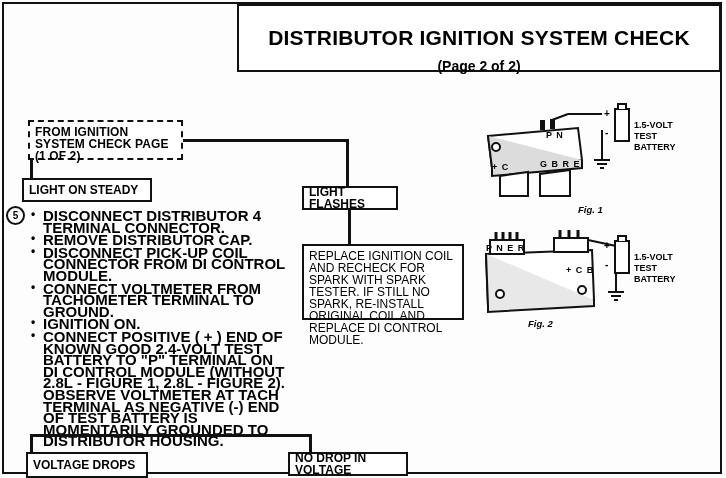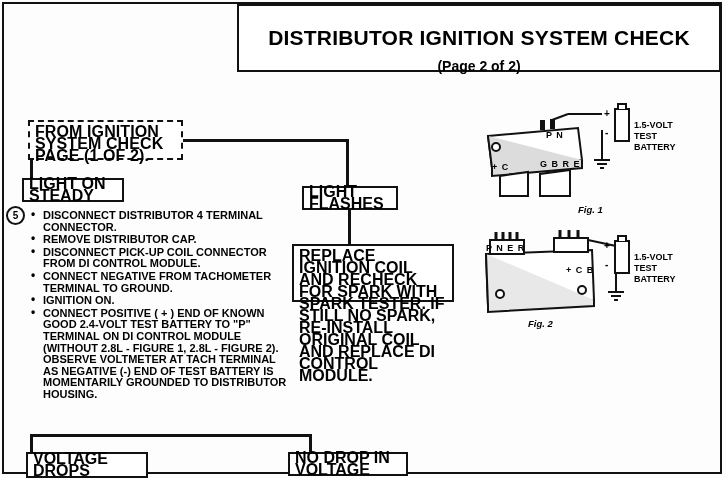--- a/index.html
+++ b/index.html
@@ -48,60 +48,60 @@
     font-size: 14px;
     font-weight: bold;
     margin-top: 8px;
   }
   
   .box {
     position: absolute;
     box-sizing: border-box;
     border: 2px solid #111;
     background: #fff;
-    font-size: 16px;
+    font-size: 12px;
     font-weight: bold;
     line-height: 12px;
     padding: 4px 5px;
   }
   .box.dashed {
     border-style: dashed;
     border-width: 2px;
   }
   .box.center {
     display: flex;
     align-items: center;
   }
   .box-from {
     left: 28px; top: 120px; width: 155px; height: 40px;
   }
   .box-from div { letter-spacing: 0.1px; }
   .box-steady {
-    left: 22px; top: 178px; width: 102px; height: 24px;
+    left: 22px; top: 178px; width: 130px; height: 24px;
   }
   .box-flashes {
     left: 302px; top: 186px; width: 96px; height: 24px; justify-content: flex-end;
   }
   .box-replace {
-    left: 292px; top: 244px; width: 162px; height: 58px;
-    font-weight: bold;
+    left: 302px; top: 244px; width: 162px; height: 76px;
+    font-weight: normal;
   }
   .box-voltage-drops {
     left: 26px; top: 452px; width: 122px; height: 26px;
   }
   .box-no-drop {
     left: 288px; top: 452px; width: 120px; height: 24px;
   }
   
   .steps {
     position: absolute;
     left: 28px;
     top: 210px;
     width: 262px;
-    font-size: 11px;
+    font-size: 15px;
     font-weight: bold;
     line-height: 11.6px;
   }
   .steps ul {
     margin: 0;
     padding-left: 15px;
     list-style: none;
   }
   .steps li {
     position: relative;
@@ -199,21 +199,21 @@
 
   <div class="circle-num">
     <span>5</span>
   </div>
 
   <div class="steps">
     <ul>
       <li>DISCONNECT DISTRIBUTOR 4 TERMINAL CONNECTOR.</li>
       <li>REMOVE DISTRIBUTOR CAP.</li>
       <li>DISCONNECT PICK-UP COIL CONNECTOR FROM DI CONTROL MODULE.</li>
-      <li>CONNECT NEGATIVE FROM TACHOMETER TERMINAL TO GROUND.</li>
+      <li>CONNECT VOLTMETER FROM TACHOMETER TERMINAL TO GROUND.</li>
       <li>IGNITION ON.</li>
       <li>CONNECT POSITIVE ( + ) END OF KNOWN GOOD 2.4-VOLT TEST BATTERY TO "P" TERMINAL ON DI CONTROL MODULE (WITHOUT 2.8L - FIGURE 1, 2.8L - FIGURE 2). OBSERVE VOLTMETER AT TACH TERMINAL AS NEGATIVE (-) END OF TEST BATTERY IS MOMENTARILY GROUNDED TO DISTRIBUTOR HOUSING.</li>
     </ul>
   </div>
 
   <div class="box box-replace">
     <div>REPLACE IGNITION COIL AND RECHECK FOR SPARK WITH SPARK TESTER. IF STILL NO SPARK, RE-INSTALL ORIGINAL COIL AND REPLACE DI CONTROL MODULE.</div>
   </div>
 
   <div class="ln" style="left:30px; top:434px; width:3px; height:18px;"></div>

